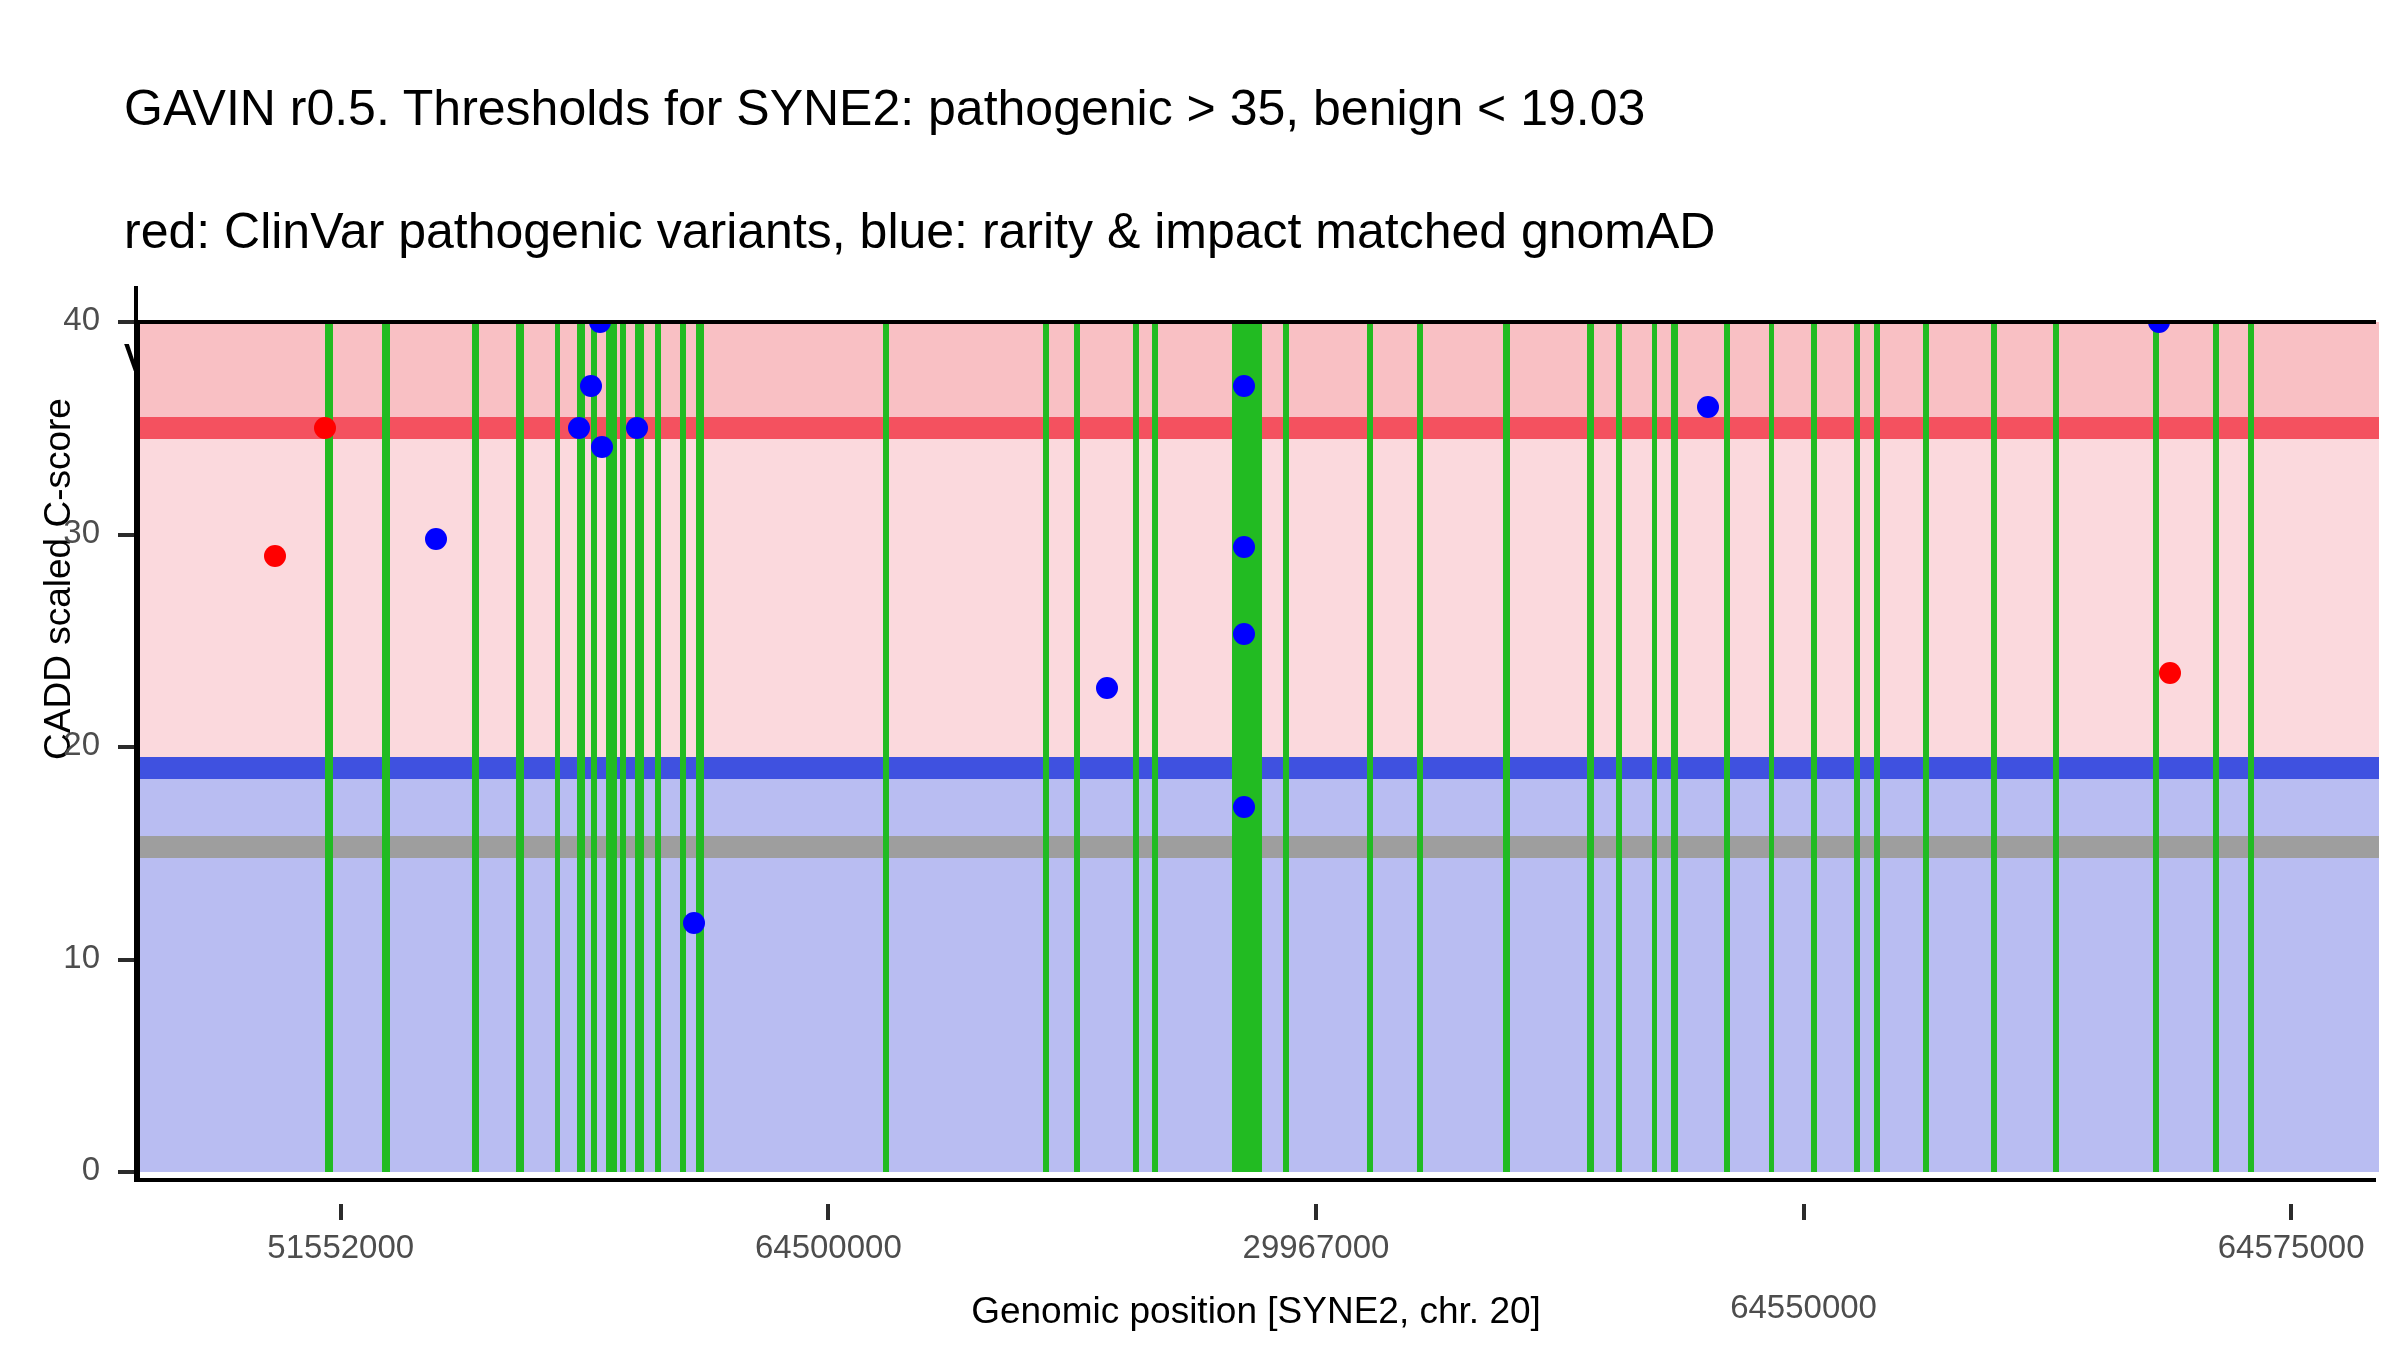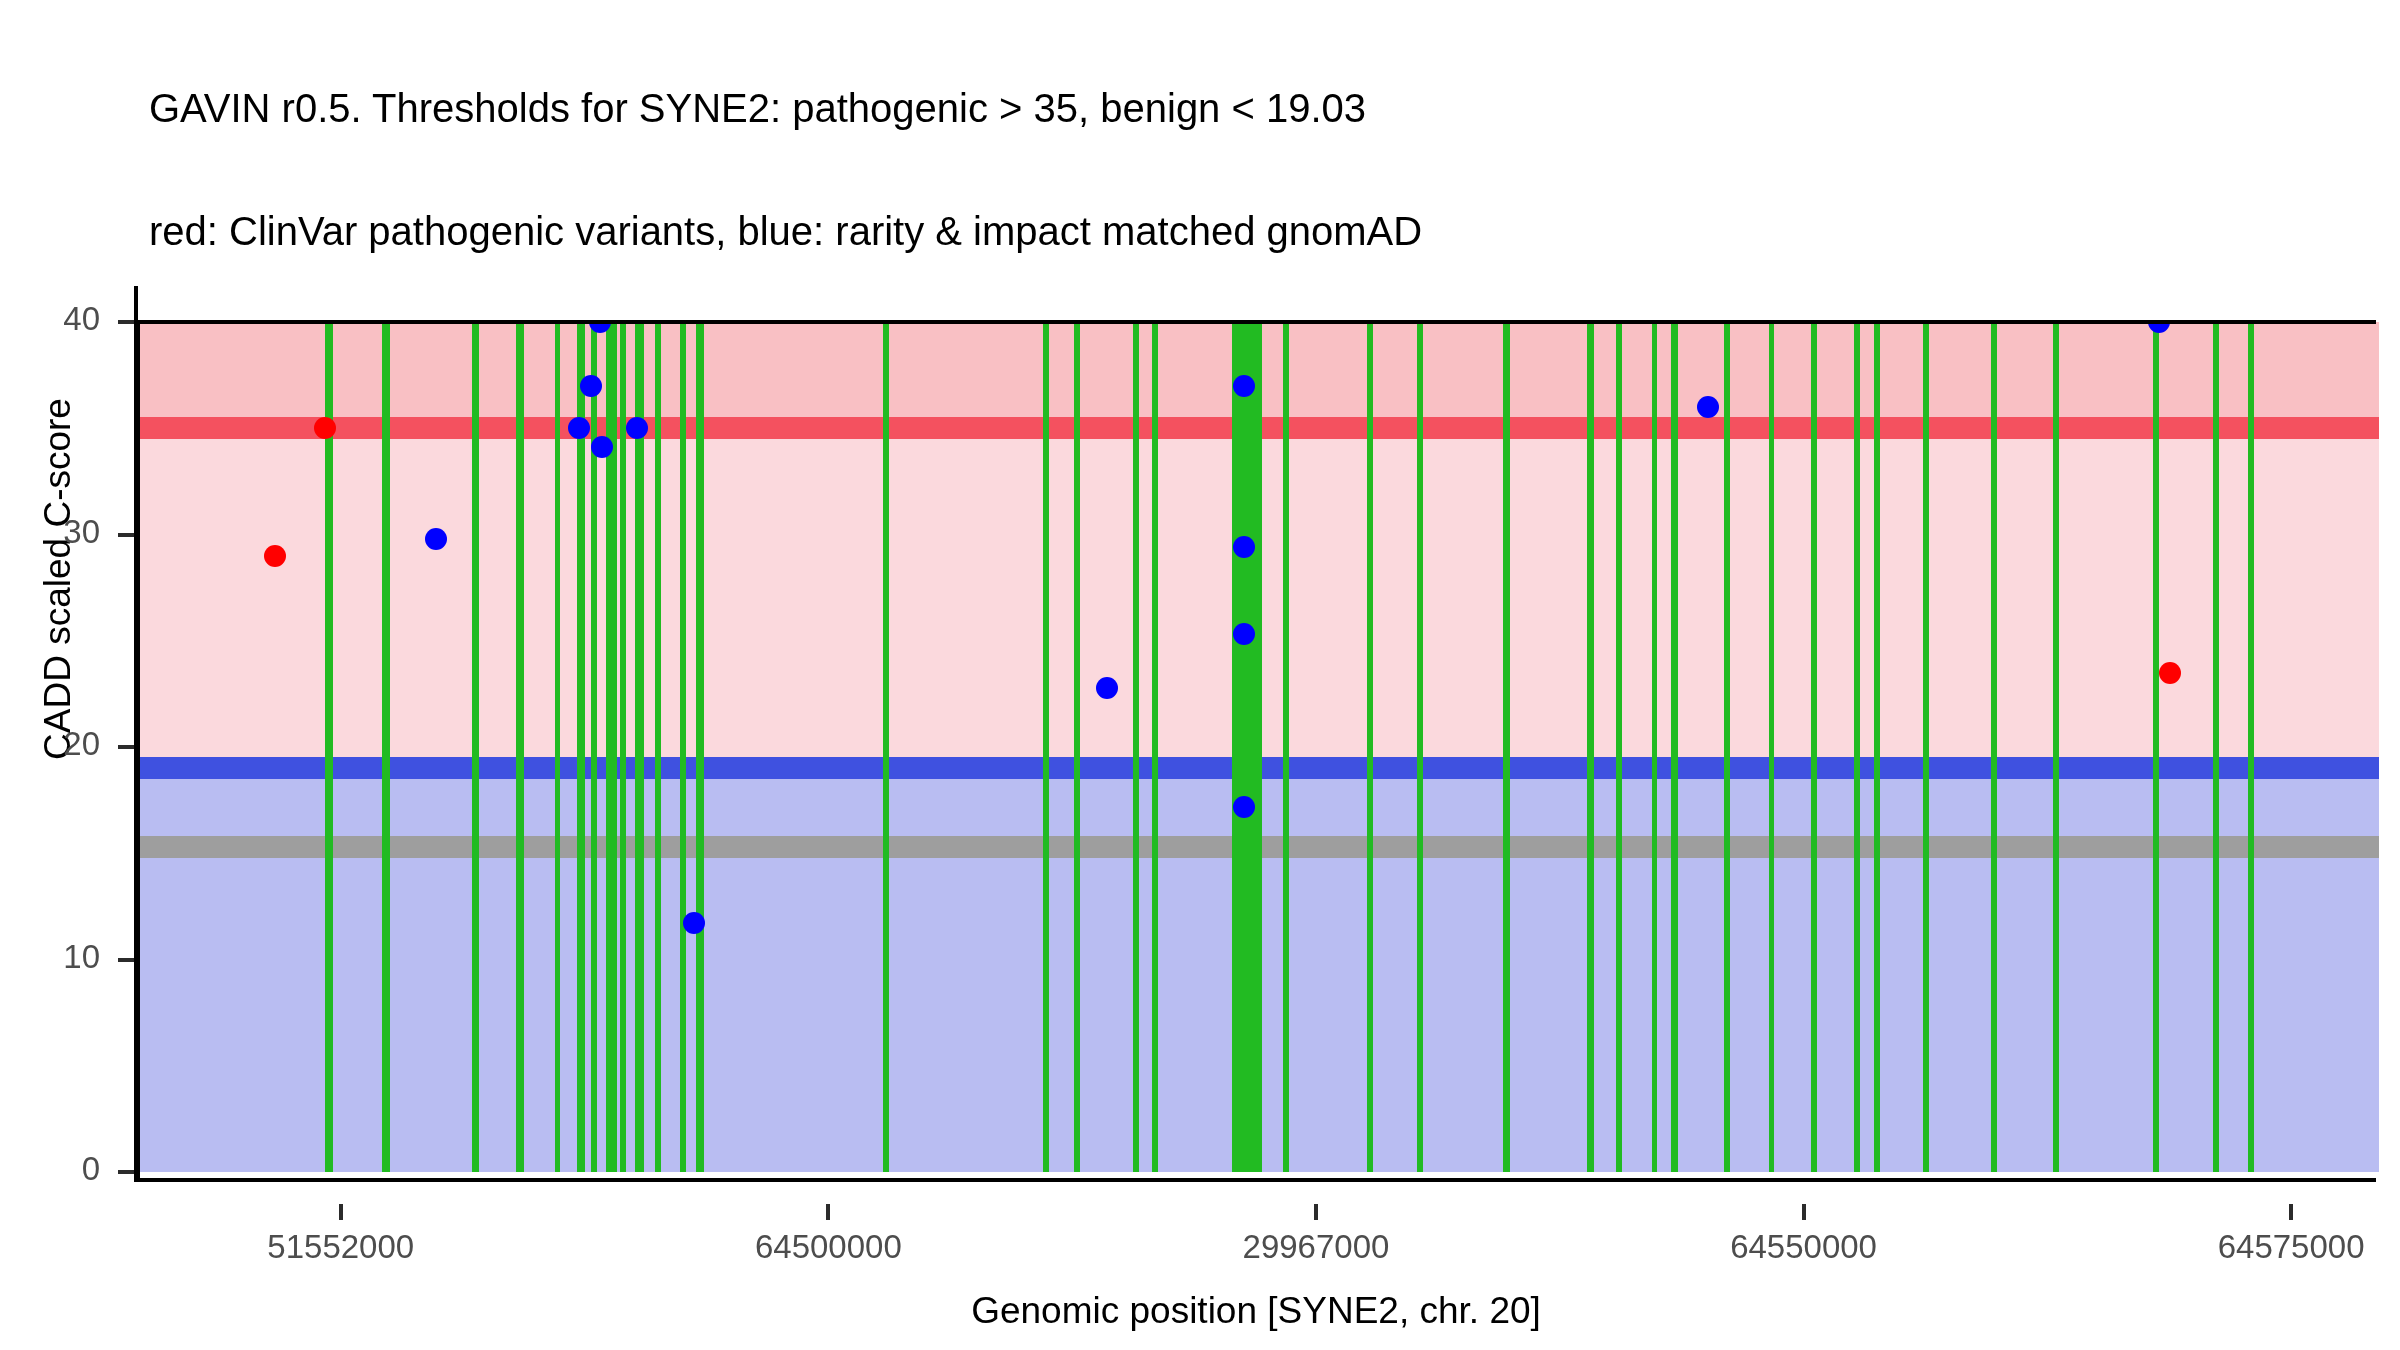--- a/index.html
+++ b/index.html
@@ -2,22 +2,22 @@
 <html><head>
 <meta charset="utf-8">
 <title>GAVIN CADD plot</title>
 <style>
   html,body{margin:0;padding:0;background:#ffffff;}
   body{width:2400px;height:1350px;font-family:"Liberation Sans",sans-serif;overflow:hidden;}
   #root{position:relative;width:2400px;height:1350px;background:#fff;}
 
   
   #title{
-    position:absolute; left:149px; top:6px; width:2200px;
-    font-size:40px; line-height:41px; color:#000;
+    position:absolute; left:124px; top:6px; width:2200px;
+    font-size:50px; line-height:41px; color:#000;
     white-space:pre;
   }
   #title div{height:41px;}
 
   
   #ylab{
     position:absolute;
     left:-392px; top:558px;      
     width:900px; text-align:center;
     font-size:37px; color:#000;
@@ -157,20 +157,20 @@
       <div class="ytlabel" style="left: -20px; top: 300px;">40</div>
     </div>
   <div id="xaxis">
       <div class="xtick" style="left: 338.787px; top: 1204px;"></div>
       <div class="xtlabel" style="left: 190.787px; top: 1228px;">51552000</div>
       <div class="xtick" style="left: 826.374px; top: 1204px;"></div>
       <div class="xtlabel" style="left: 678.374px; top: 1228px;">64500000</div>
       <div class="xtick" style="left: 1313.96px; top: 1204px;"></div>
       <div class="xtlabel" style="left: 1165.96px; top: 1228px;">29967000</div>
       <div class="xtick" style="left: 1801.55px; top: 1204px;"></div>
-      <div class="xtlabel" style="left: 1653.55px; top: 1228px;">64550000</div>
+      <div class="xtlabel" style="left: 1653.55px; top: 1288px;">64550000</div>
       <div class="xtick" style="left: 2289.14px; top: 1204px;"></div>
       <div class="xtlabel" style="left: 2141.14px; top: 1228px;">64575000</div>
     </div>
 
   <div id="xlab">Genomic position [SYNE2, chr. 20]</div>
 
 </div>
 
 </body></html>

